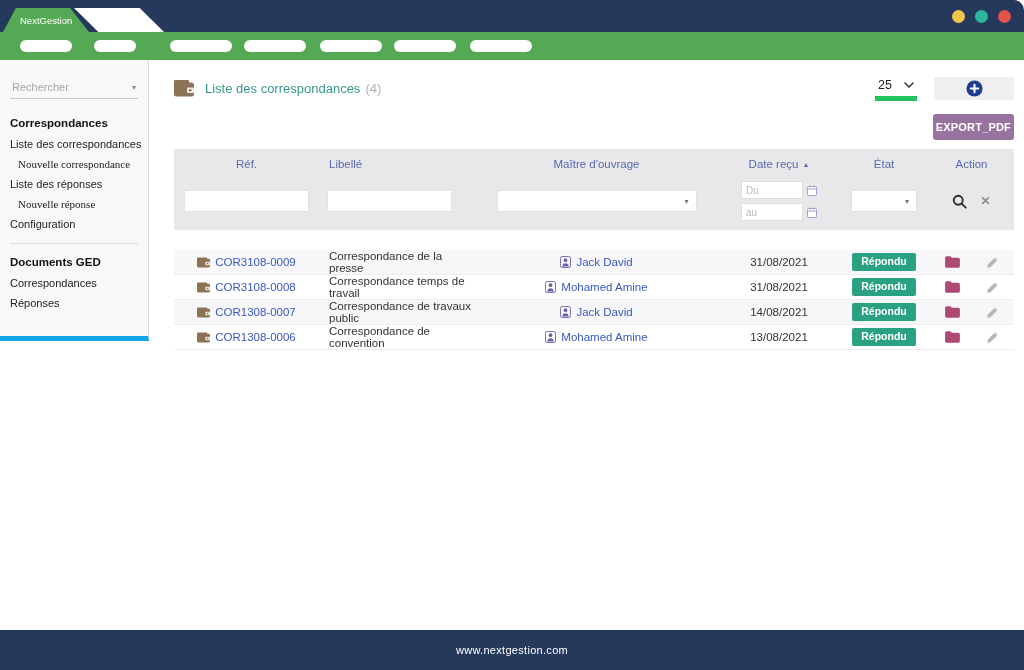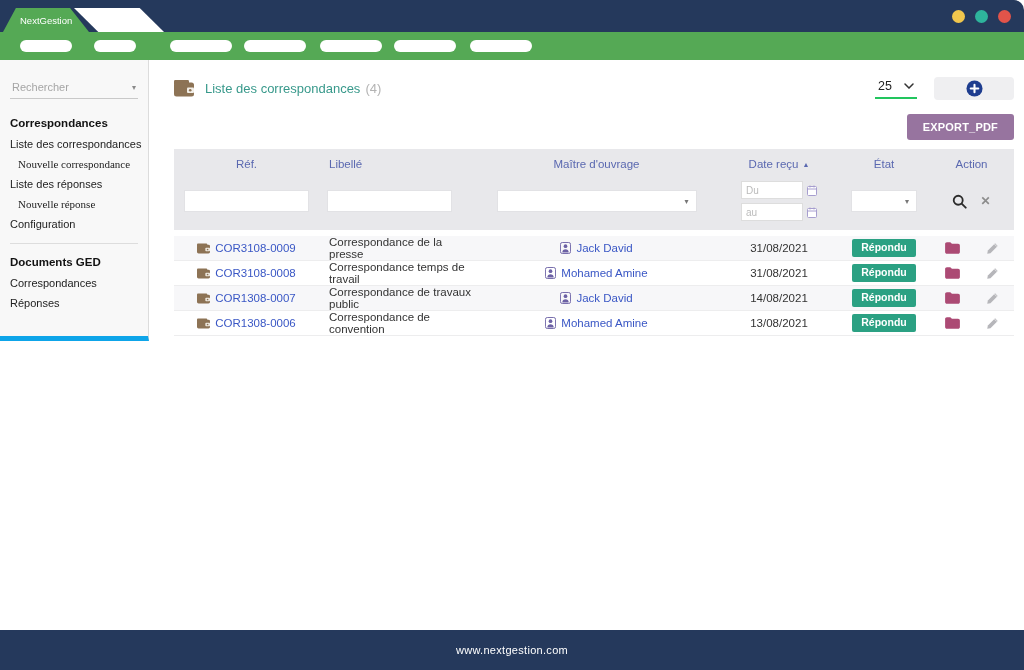--- a/index.html
+++ b/index.html
@@ -42,30 +42,30 @@
   .menu-divider{border-top:1px solid #ddd;margin:9px 10px 8px;}
 
   .main{flex:1;padding:0 19px 0 25px;}
 
   
   .page-header{margin-top:16px;display:flex;align-items:center;height:24px;}
   .title-icon{display:flex;align-items:center;}
   .page-title{margin-left:11px;font-size:13px;color:var(--title-teal);}
   .page-count{margin-left:5px;font-size:13px;color:#b3b3b3;}
   .spacer{flex:1;}
-  .page-size{display:flex;align-items:center;gap:12px;border-bottom:2px solid #22c55e;
+  .page-size{display:flex;align-items:center;gap:12px;border-bottom:5px solid #22c55e;
     padding:2px 3px 4px;font-size:12.5px;color:#222;cursor:pointer;margin-right:17px;}
   .add-btn{width:80px;height:23px;background:#efeff1;border:none;border-radius:4px;
     display:flex;align-items:center;justify-content:center;cursor:pointer;padding:0;}
 
   
   .export-row{margin-top:14px;display:flex;justify-content:flex-end;gap:16px;}
   .export-btn{background:var(--export-purple);color:#fff;border:none;border-radius:3px;
     font-family:"Liberation Sans",sans-serif;font-size:11px;font-weight:bold;
-    letter-spacing:.2px;padding:7px 16px;cursor:pointer;}
+    letter-spacing:.2px;padding:7px 3px;cursor:pointer;}
 
   
   .table{margin-top:9px;width:840px;font-size:11.5px;}
   .c-ref{width:145px;} .c-lib{width:155px;} .c-mai{width:245px;}
   .c-date{width:120px;} .c-etat{width:90px;} .c-act{width:85px;}
   .thead{background:#e8e8eb;padding:6px 0;}
   .th-row{display:flex;align-items:center;height:18px;color:var(--header-blue);}
   .th{text-align:center;cursor:pointer;}
   .th.c-lib{text-align:left;padding-left:10px;}
   .sort-icon{font-size:7px;margin-left:4px;vertical-align:1px;}
@@ -83,21 +83,21 @@
   .date-group{display:flex;flex-direction:column;gap:4px;}
   .date-line{display:flex;align-items:center;gap:4px;}
   .f-date{width:62px;height:18px;border:1px solid #ddd;background:#fff;outline:none;
     font-family:"Liberation Sans",sans-serif;font-size:10px;padding:0 4px;color:#555;}
   .f-date::placeholder{color:#bbb;}
   .cal{display:flex;cursor:pointer;}
   .actions{display:flex;align-items:center;justify-content:center;gap:13px;}
   .search-btn{display:flex;cursor:pointer;}
   .clear-btn{color:#8c8c8c;font-size:12px;font-weight:bold;cursor:pointer;line-height:1;}
 
-  .tbody{margin-top:6px;}
+  .tbody{margin-top:20px;}
   .trow{display:flex;align-items:center;height:25px;background:#fff;border-bottom:1px solid #ededee;}
   .trow:nth-child(odd){background:#f7f7f9;}
   .td{display:flex;align-items:center;justify-content:center;gap:5px;color:#333;}
   .td.c-lib{justify-content:flex-start;padding-left:10px;}
   .link{color:var(--link-blue);cursor:pointer;}
   .badge{background:var(--badge-green);color:#fff;font-size:10.5px;font-weight:bold;
     padding:3px 9px 4px;border-radius:2px;line-height:1;}
   .icon-btn{display:flex;cursor:pointer;}
 
   

